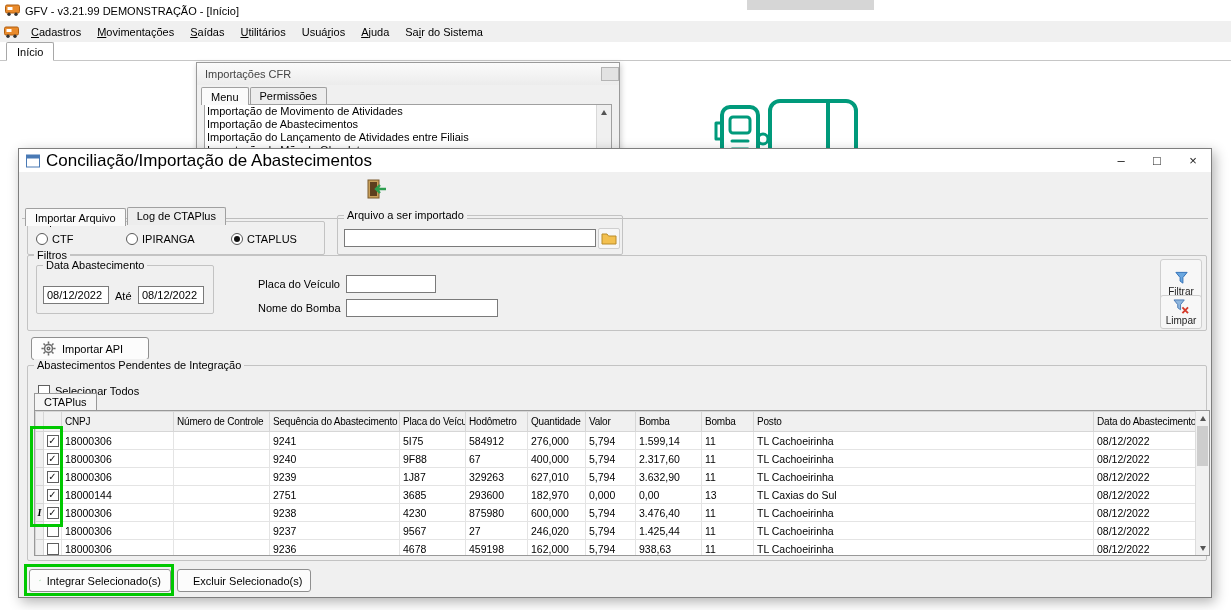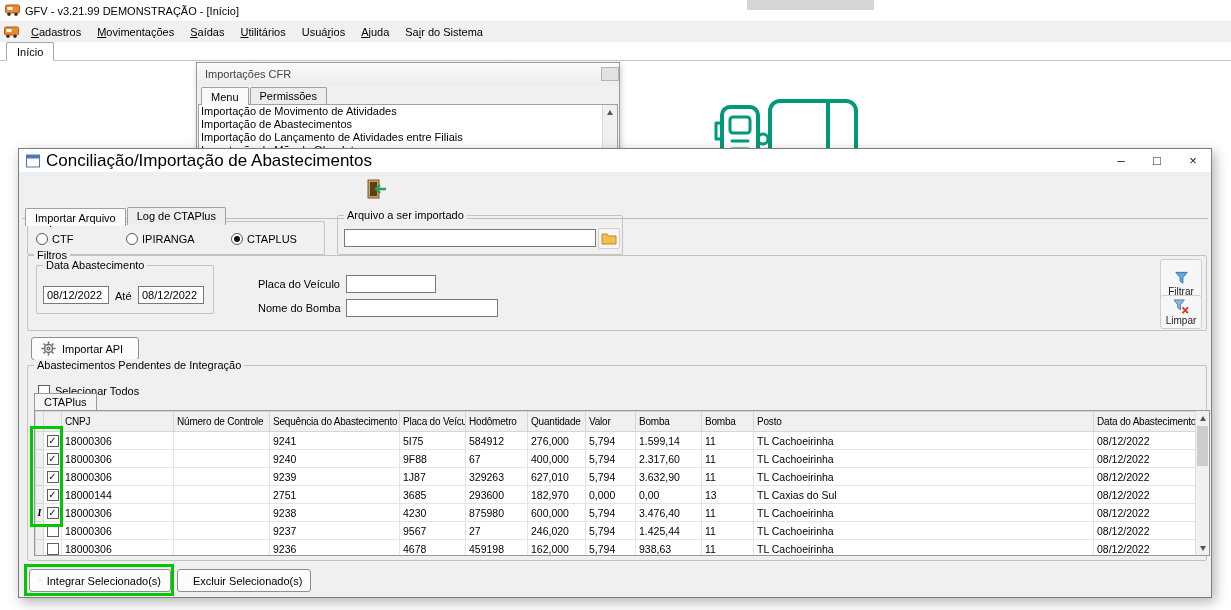--- a/index.html
+++ b/index.html
@@ -13,21 +13,21 @@
   .mdi-strip{position:absolute;left:0;top:42px;width:100%;height:19px;border-bottom:1px solid #c6c6c6;background:#fff}
   .mdi-tab{position:absolute;left:6px;top:0;height:19px;padding:3px 10px;background:#fff;border:1px solid #a8a8a8;border-bottom:1px solid #fff;border-radius:2px 2px 0 0}
 
   
   .cfr-window{position:absolute;left:196px;top:62px;width:424px;height:122px;background:#f0f0f0;border:1px solid #9a9a9a;box-shadow:1px 2px 6px rgba(0,0,0,.2)}
   .cfr-titlebar{height:22px;display:flex;align-items:center;padding:0 0 0 8px;color:#444;background:linear-gradient(#fbfbfb,#ececec)}
   .cfr-btn{margin-left:auto;width:18px;height:14px;background:#e2e2e2;border:1px solid #b4b4b4}
   .cfr-tabs{display:flex;padding-left:4px;height:19px;align-items:flex-end}
   .tab{padding:2px 9px;border:1px solid #a0a0a0;background:#ededed;border-bottom:none;border-radius:2px 2px 0 0;margin-right:1px;white-space:nowrap}
   .tab.active{background:#fafafa;position:relative;top:1px;padding-top:3px;z-index:3}
-  .cfr-list{position:relative;margin:0 1px;background:#fff;border:1px solid #a0a0a0;height:74px;overflow:hidden}
+  .cfr-list{position:relative;margin:0 7px;background:#fff;border:1px solid #a0a0a0;height:74px;overflow:hidden}
   .cfr-item{padding:0 2px;line-height:13px;white-space:nowrap}
   .cfr-scroll{position:absolute;right:0;top:0;bottom:0;width:15px;background:#f0f0f0;border-left:1px solid #d8d8d8}
   .tri-up{display:block;width:0;height:0;border-left:3px solid transparent;border-right:3px solid transparent;border-bottom:5px solid #555}
   .tri-down{display:block;width:0;height:0;border-left:3px solid transparent;border-right:3px solid transparent;border-top:5px solid #555}
 
   .truck{position:absolute;left:712px;top:97px;z-index:1}
 
   
   .dialog{position:absolute;left:18px;top:148px;width:1194px;height:450px;background:#f0f0f0;border:1px solid #7e7e7e;box-shadow:3px 4px 12px rgba(0,0,0,.3);z-index:5}
   .dlg-titlebar{height:23px;background:#fff;display:flex;align-items:center;gap:6px;padding-left:7px}
@@ -219,21 +219,21 @@
       </div>
       <div class="icon-btn" style="position:absolute;right:4px;top:39px;width:42px;height:34px">
         <svg width="16" height="15" viewBox="0 0 17 16">
             <path d="M1,1 h11 l-4,5 v5.5 l-3,-2.2 V6 z" fill="#8fb6dd" stroke="#4a7ab5"></path>
             <path d="M10,9 l6,6 M16,9 l-6,6" stroke="#d43a2a" stroke-width="2"></path>
           </svg>
         <span>Limpar</span>
       </div>
     </div>
 
-    <div class="btn" style="left:12px;top:188px;width:108px">
+    <div class="btn" style="left:12px;top:188px;width:118px">
       <svg width="15" height="15" viewBox="0 0 16 16">
           <g fill="none" stroke="#6a6a6a" stroke-width="1.6">
             <circle cx="8" cy="8" r="4.2"></circle>
             <circle cx="8" cy="8" r="1.4"></circle>
             <path d="M8,0.5 V3 M8,13 v2.5 M0.5,8 H3 M13,8 h2.5 M2.7,2.7 L4.5,4.5 M11.5,11.5 l1.8,1.8 M2.7,13.3 L4.5,11.5 M11.5,4.5 l1.8,-1.8"></path>
           </g>
         </svg>
       <span>Importar API</span>
     </div>
 

